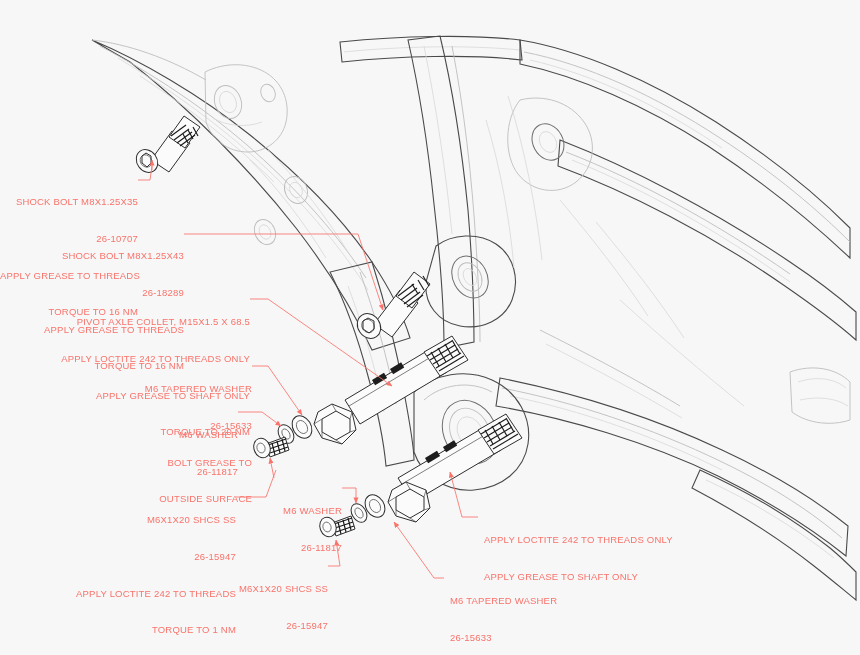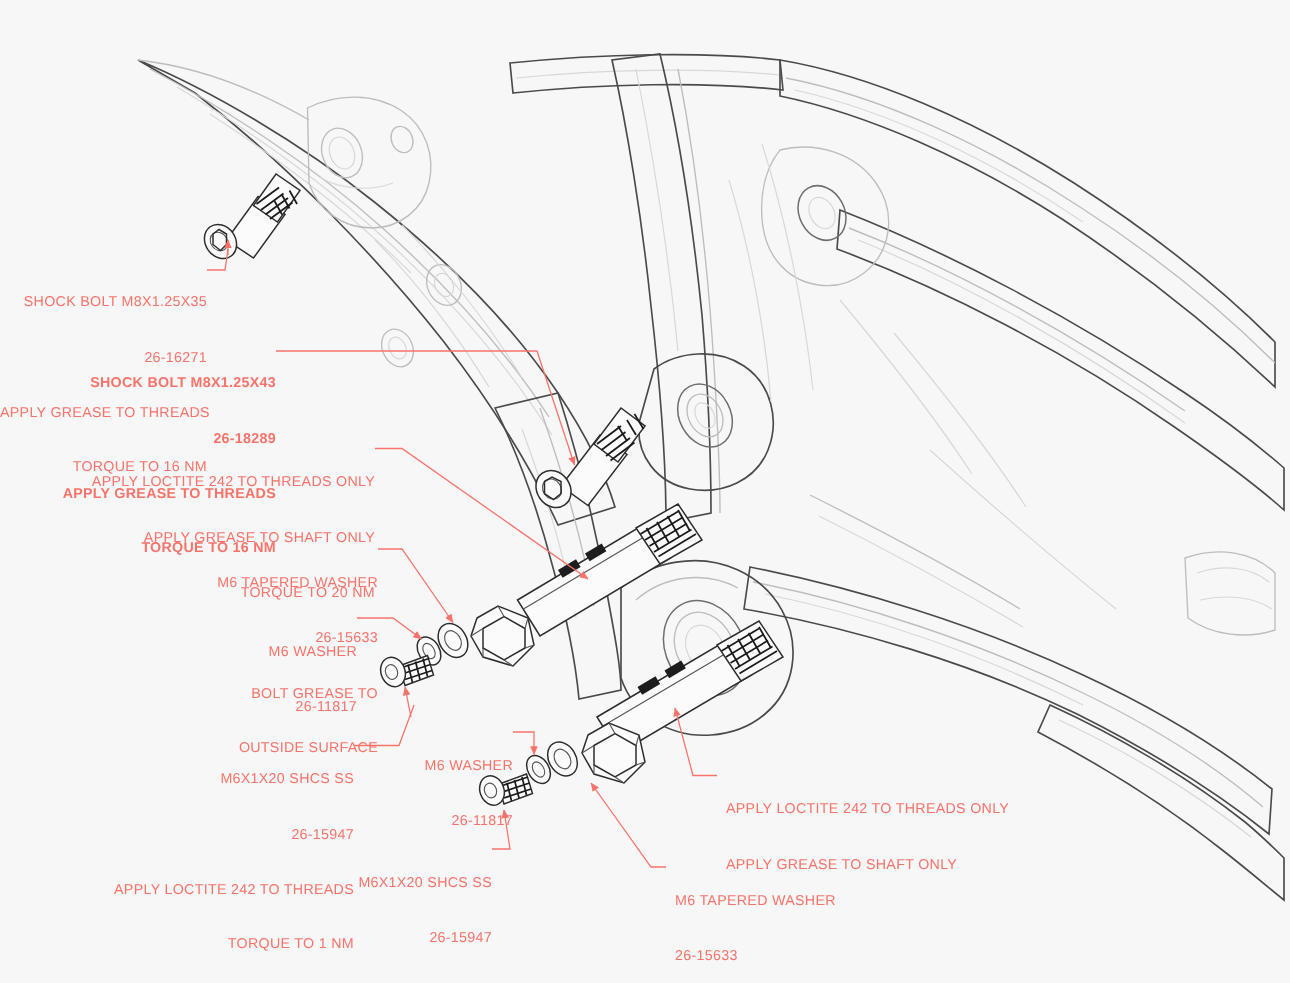--- a/index.html
+++ b/index.html
@@ -289,33 +289,34 @@
 
     <path class="leader" d="M328,566 L340,566 L336,540" marker-end="url(#ah)"></path>
 
     <path class="leader" d="M478,517 L462,517 L450,472" marker-end="url(#ah)"></path>
 
     <path class="leader" d="M444,578 L434,578 L394,522" marker-end="url(#ah)"></path>
   </svg>
 
   <div class="callout right" style="left:0px;top:172px;width:138px;">
     <div>SHOCK BOLT M8X1.25X35</div>
-    <div>26-16271</div>
+    <div>26-10707</div>
     <div>APPLY GREASE TO THREADS</div>
     <div>TORQUE TO 16 NM</div>
   </div>
 
-  <div class="callout right" style="left:40px;top:226px;width:144px;font-weight:bold;">
+  <div class="callout right" style="left:40px;top:226px;width:144px;">
     <div>SHOCK BOLT M8X1.25X43</div>
     <div>26-18289</div>
     <div>APPLY GREASE TO THREADS</div>
     <div>TORQUE TO 16 NM</div>
   </div>
 
   <div class="callout right" style="left:38px;top:292px;width:212px;">
+    <div>PIVOT AXLE COLLET, M15X1.5 X 68.5</div>
     <div>APPLY LOCTITE 242 TO THREADS ONLY</div>
     <div>APPLY GREASE TO SHAFT ONLY</div>
     <div>TORQUE TO 20 NM</div>
   </div>
 
   <div class="callout right" style="left:110px;top:359px;width:142px;">
     <div>M6 TAPERED WASHER</div>
     <div>26-15633</div>
     <div>BOLT GREASE TO</div>
     <div>OUTSIDE SURFACE</div>

